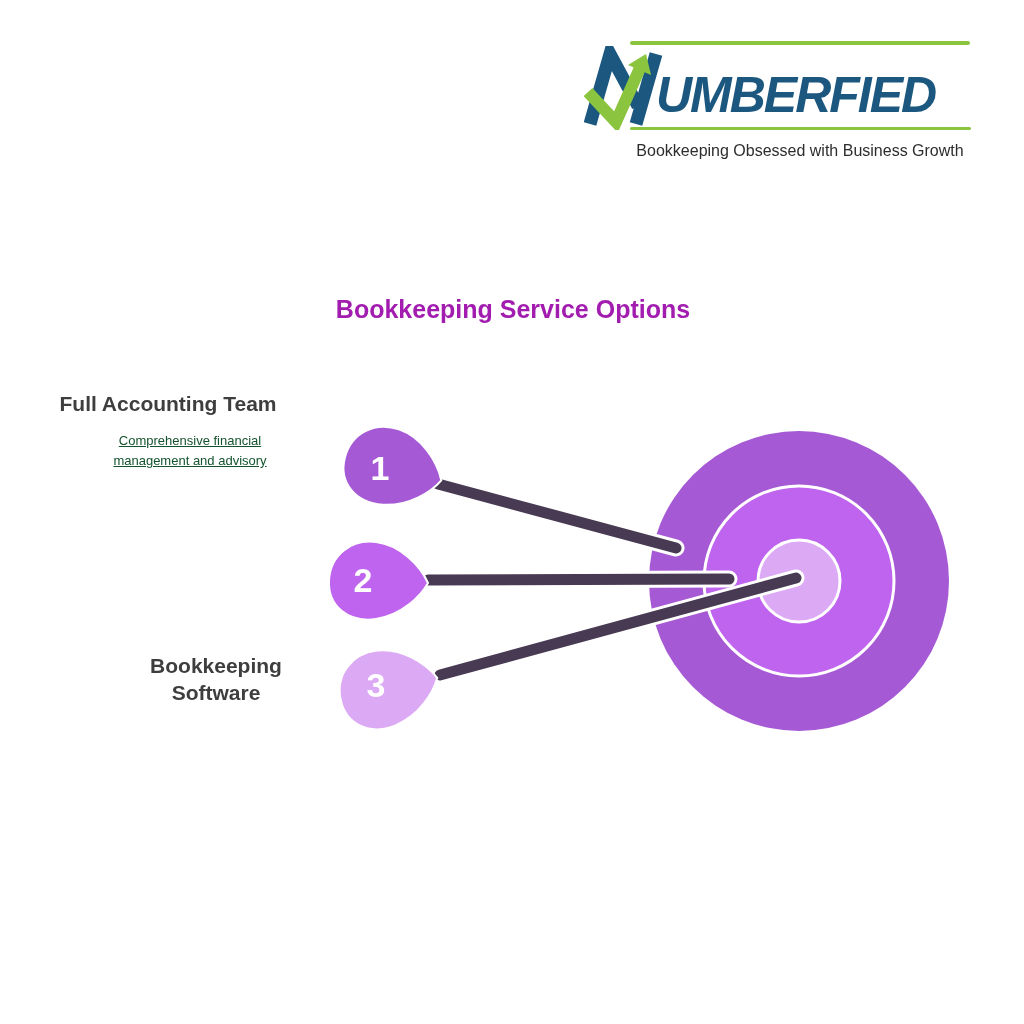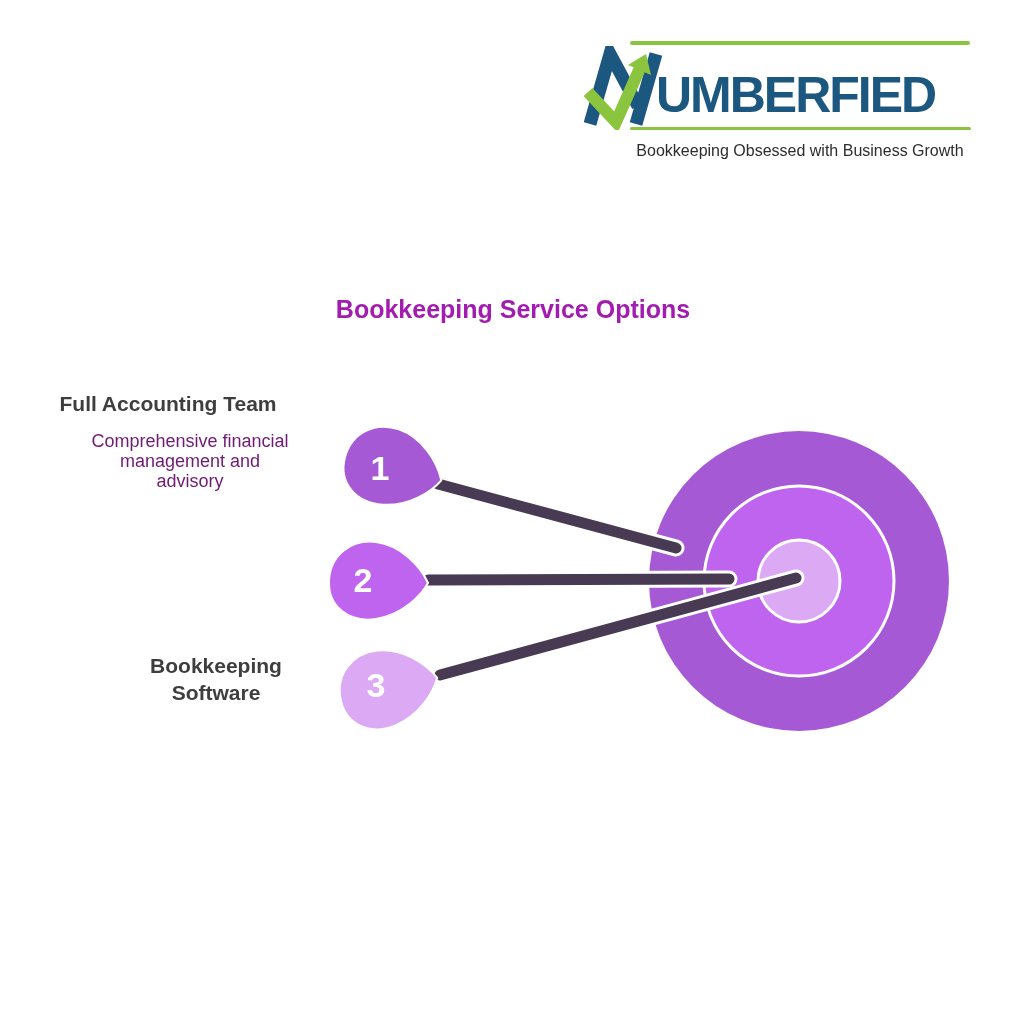--- a/index.html
+++ b/index.html
@@ -7,39 +7,39 @@
     width:1024px;height:1024px;position:relative;overflow:hidden;
     background:#ffffff;
     font-family:"Liberation Sans", sans-serif;
   }
   
   .logo-rule-top{position:absolute;left:630px;top:41px;width:340px;height:4px;background:#8bc53f;border-radius:2px;}
   .logo-rule-bottom{position:absolute;left:630px;top:127px;width:341px;height:3px;background:#8bc53f;border-radius:2px;}
   .logo-monogram{position:absolute;left:584px;top:46px;width:92px;height:84px;}
   .wordmark{
     position:absolute;left:656px;top:70px;
-    font-size:50px;font-weight:bold;letter-spacing:-2px;
+    font-size:50px;font-weight:bold;font-style:italic;letter-spacing:-2px;
     color:#1b577f;line-height:1;white-space:nowrap;
   }
   .tagline{
     position:absolute;left:596px;top:142px;width:408px;text-align:center;
     font-size:16px;font-weight:normal;color:#2d2d2d;
   }
   
   .page-title{
     position:absolute;left:280px;top:295px;width:466px;text-align:center;
     font-size:25px;font-weight:bold;color:#a21caf;
   }
   
   .option-block{position:absolute;left:40px;width:256px;text-align:center;}
   .option-block .option-label{
     font-size:21px;font-weight:bold;color:#3e3e3e;line-height:27px;margin:0;
   }
   .option-block .option-desc{
-    font-size:18px;color:#701a75;line-height:20px;margin:14px 0 0 auto;max-width:212px;
+    font-size:13px;color:#14532d;line-height:20px;margin:14px 0 0 auto;max-width:212px;text-decoration:underline;
   }
   #option-1{top:390px;}
   #option-2{top:510px;}
   #option-3{top:652px;}
   #option-2 .option-desc,#option-3 .option-desc{margin-top:18px;}
   #option-3 .option-label{max-width:160px;margin-left:auto;}
   
   .diagram-svg{position:absolute;left:0;top:0;width:1024px;height:1024px;}
   .pin-number{
     font-family:"Liberation Sans", sans-serif;

